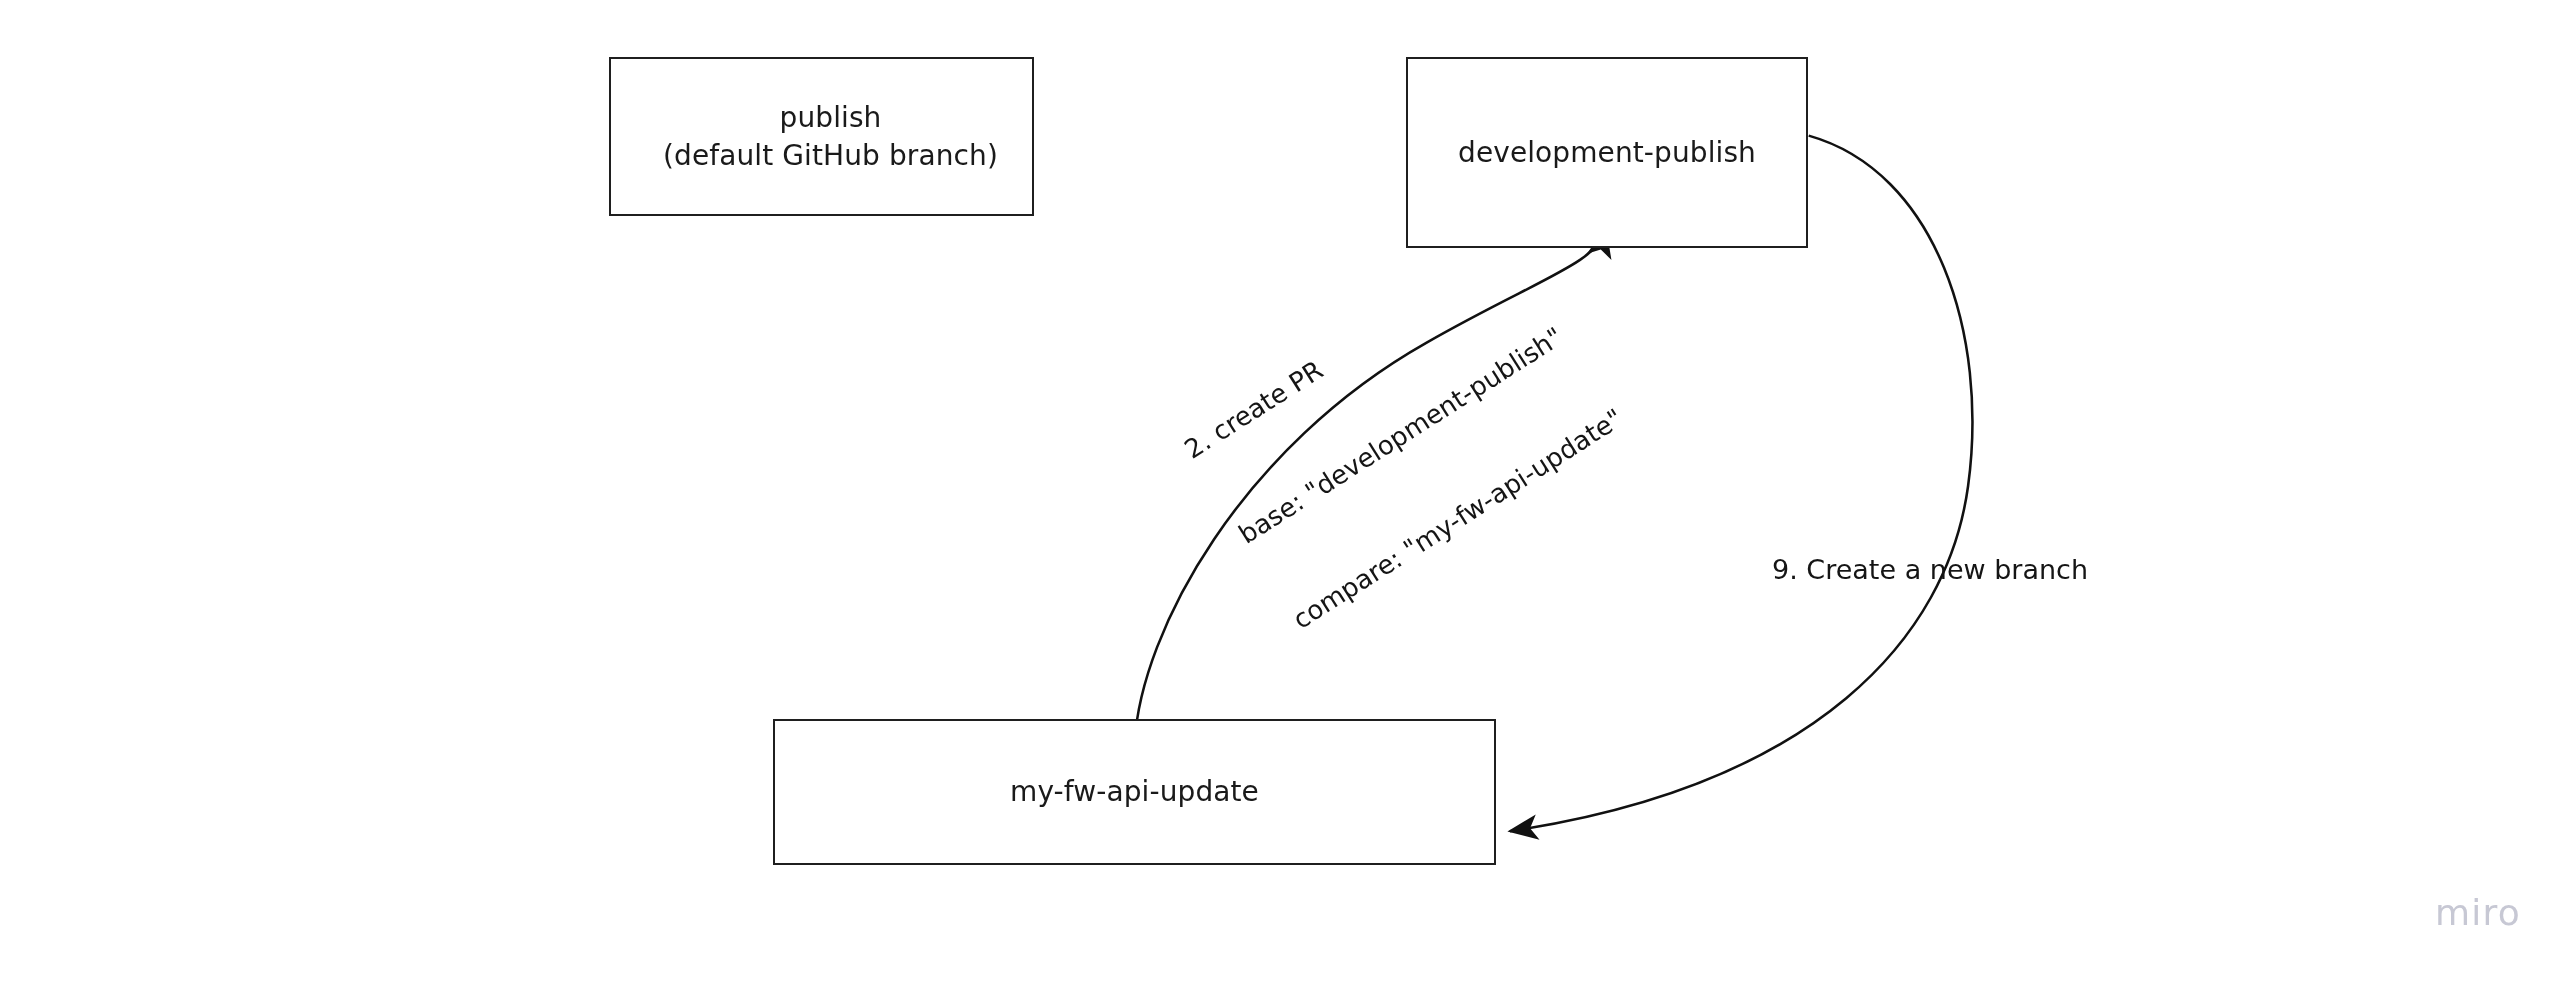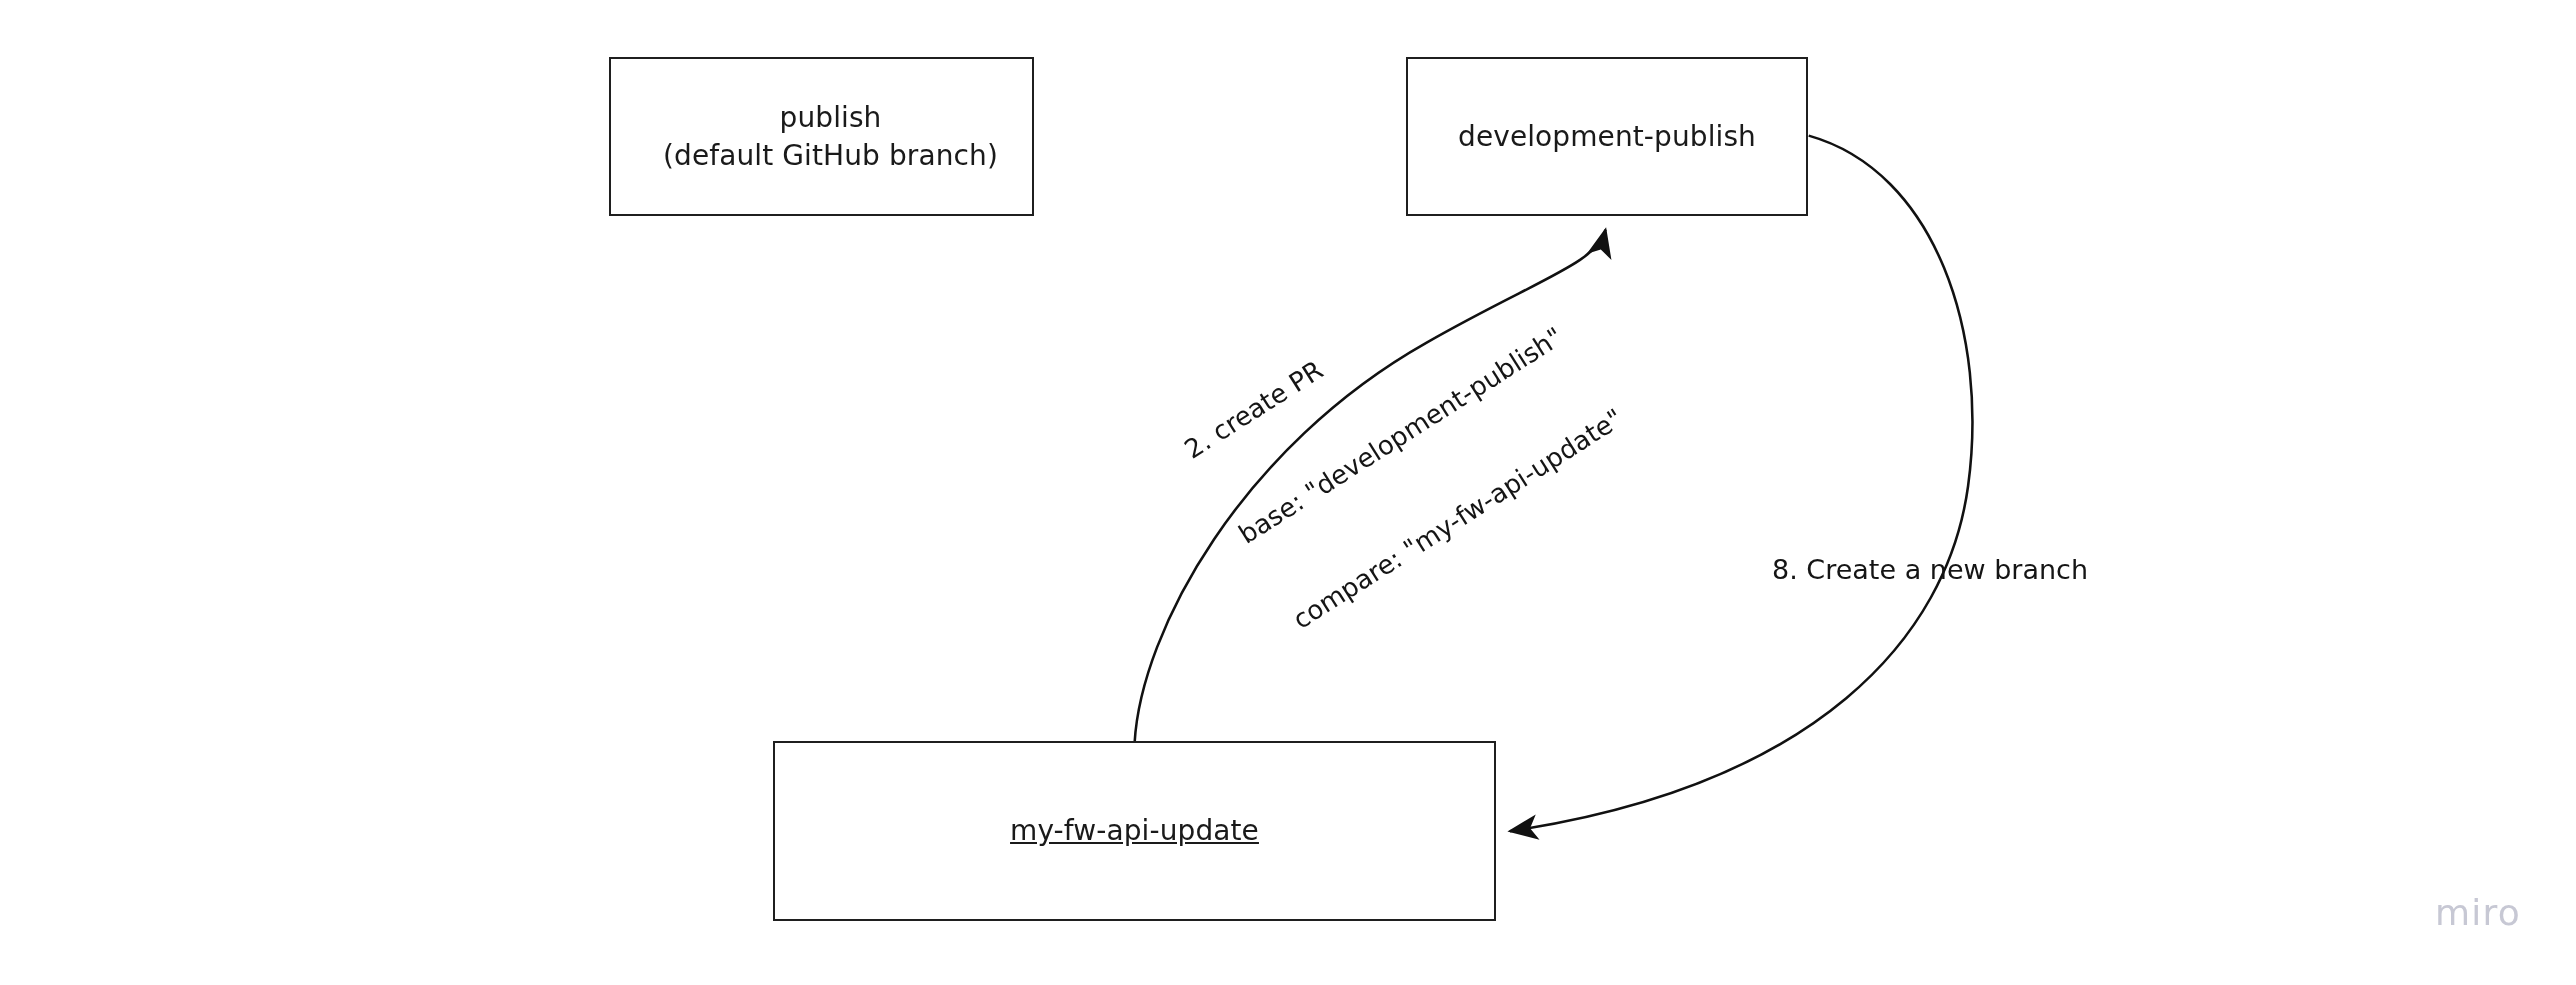--- a/index.html
+++ b/index.html
@@ -40,28 +40,27 @@
     left: 609px;
     top: 57px;
     width: 425px;
     height: 159px;
     padding-left: 18px;
   }
   #node-development-publish {
     left: 1406px;
     top: 57px;
     width: 402px;
-    height: 159px;
+    height: 191px;
   }
   #node-my-fw-api-update {
     left: 773px;
-    top: 741px;
+    top: 719px;
     width: 723px;
-    height: 180px;
-    text-decoration: underline;
+    height: 146px;
   }
   #edge-layer {
     position: absolute;
     left: 0;
     top: 0;
     width: 2576px;
     height: 986px;
     pointer-events: none;
   }
   .edge-label {
@@ -118,21 +117,21 @@
   </div>
 
   <div class="node" id="node-development-publish">
     <span class="node-label">development-publish</span>
   </div>
 
   <div class="node" id="node-my-fw-api-update">
     <span class="node-label">my-fw-api-update</span>
   </div>
 
-  <div class="edge-label" id="label-create-branch">8. Create a new branch</div>
+  <div class="edge-label" id="label-create-branch">9. Create a new branch</div>
 
   <div class="edge-label" id="label-create-pr">
     <span class="line">2. create PR</span>
     <span class="line">base: "development-publish"</span>
     <span class="line">compare: "my-fw-api-update"</span>
   </div>
 
   <div id="watermark">miro</div>
 
 </div>

